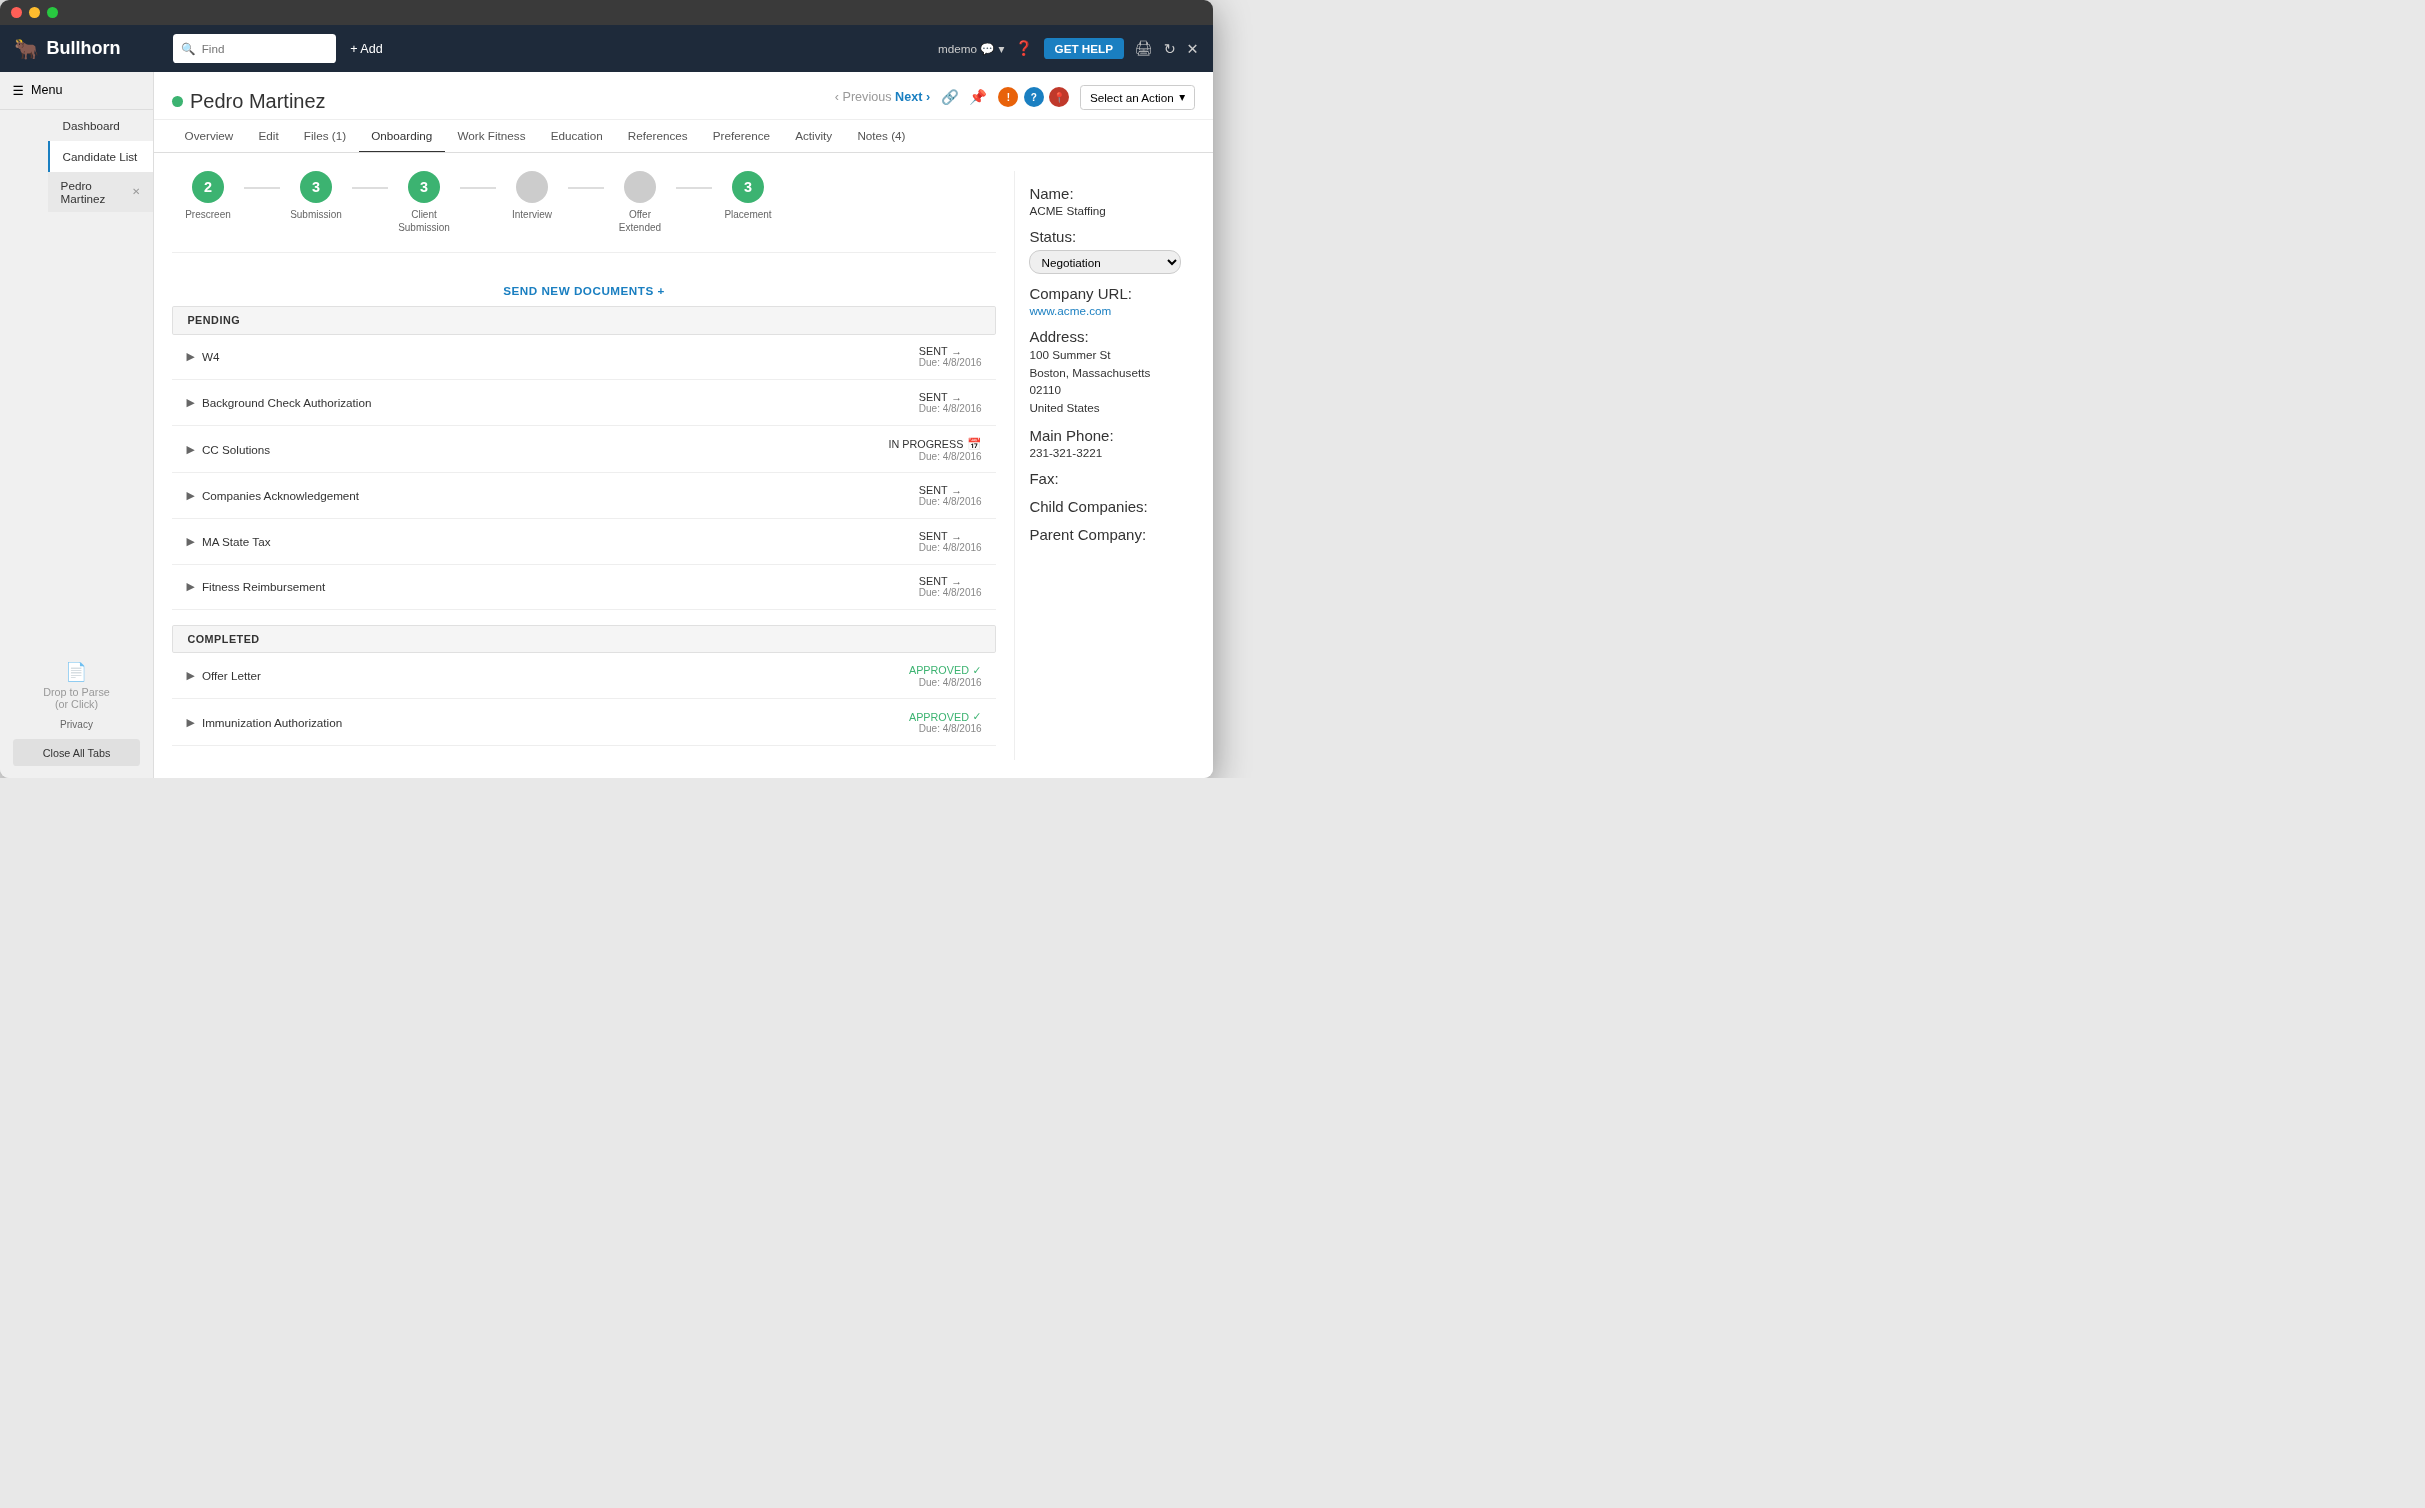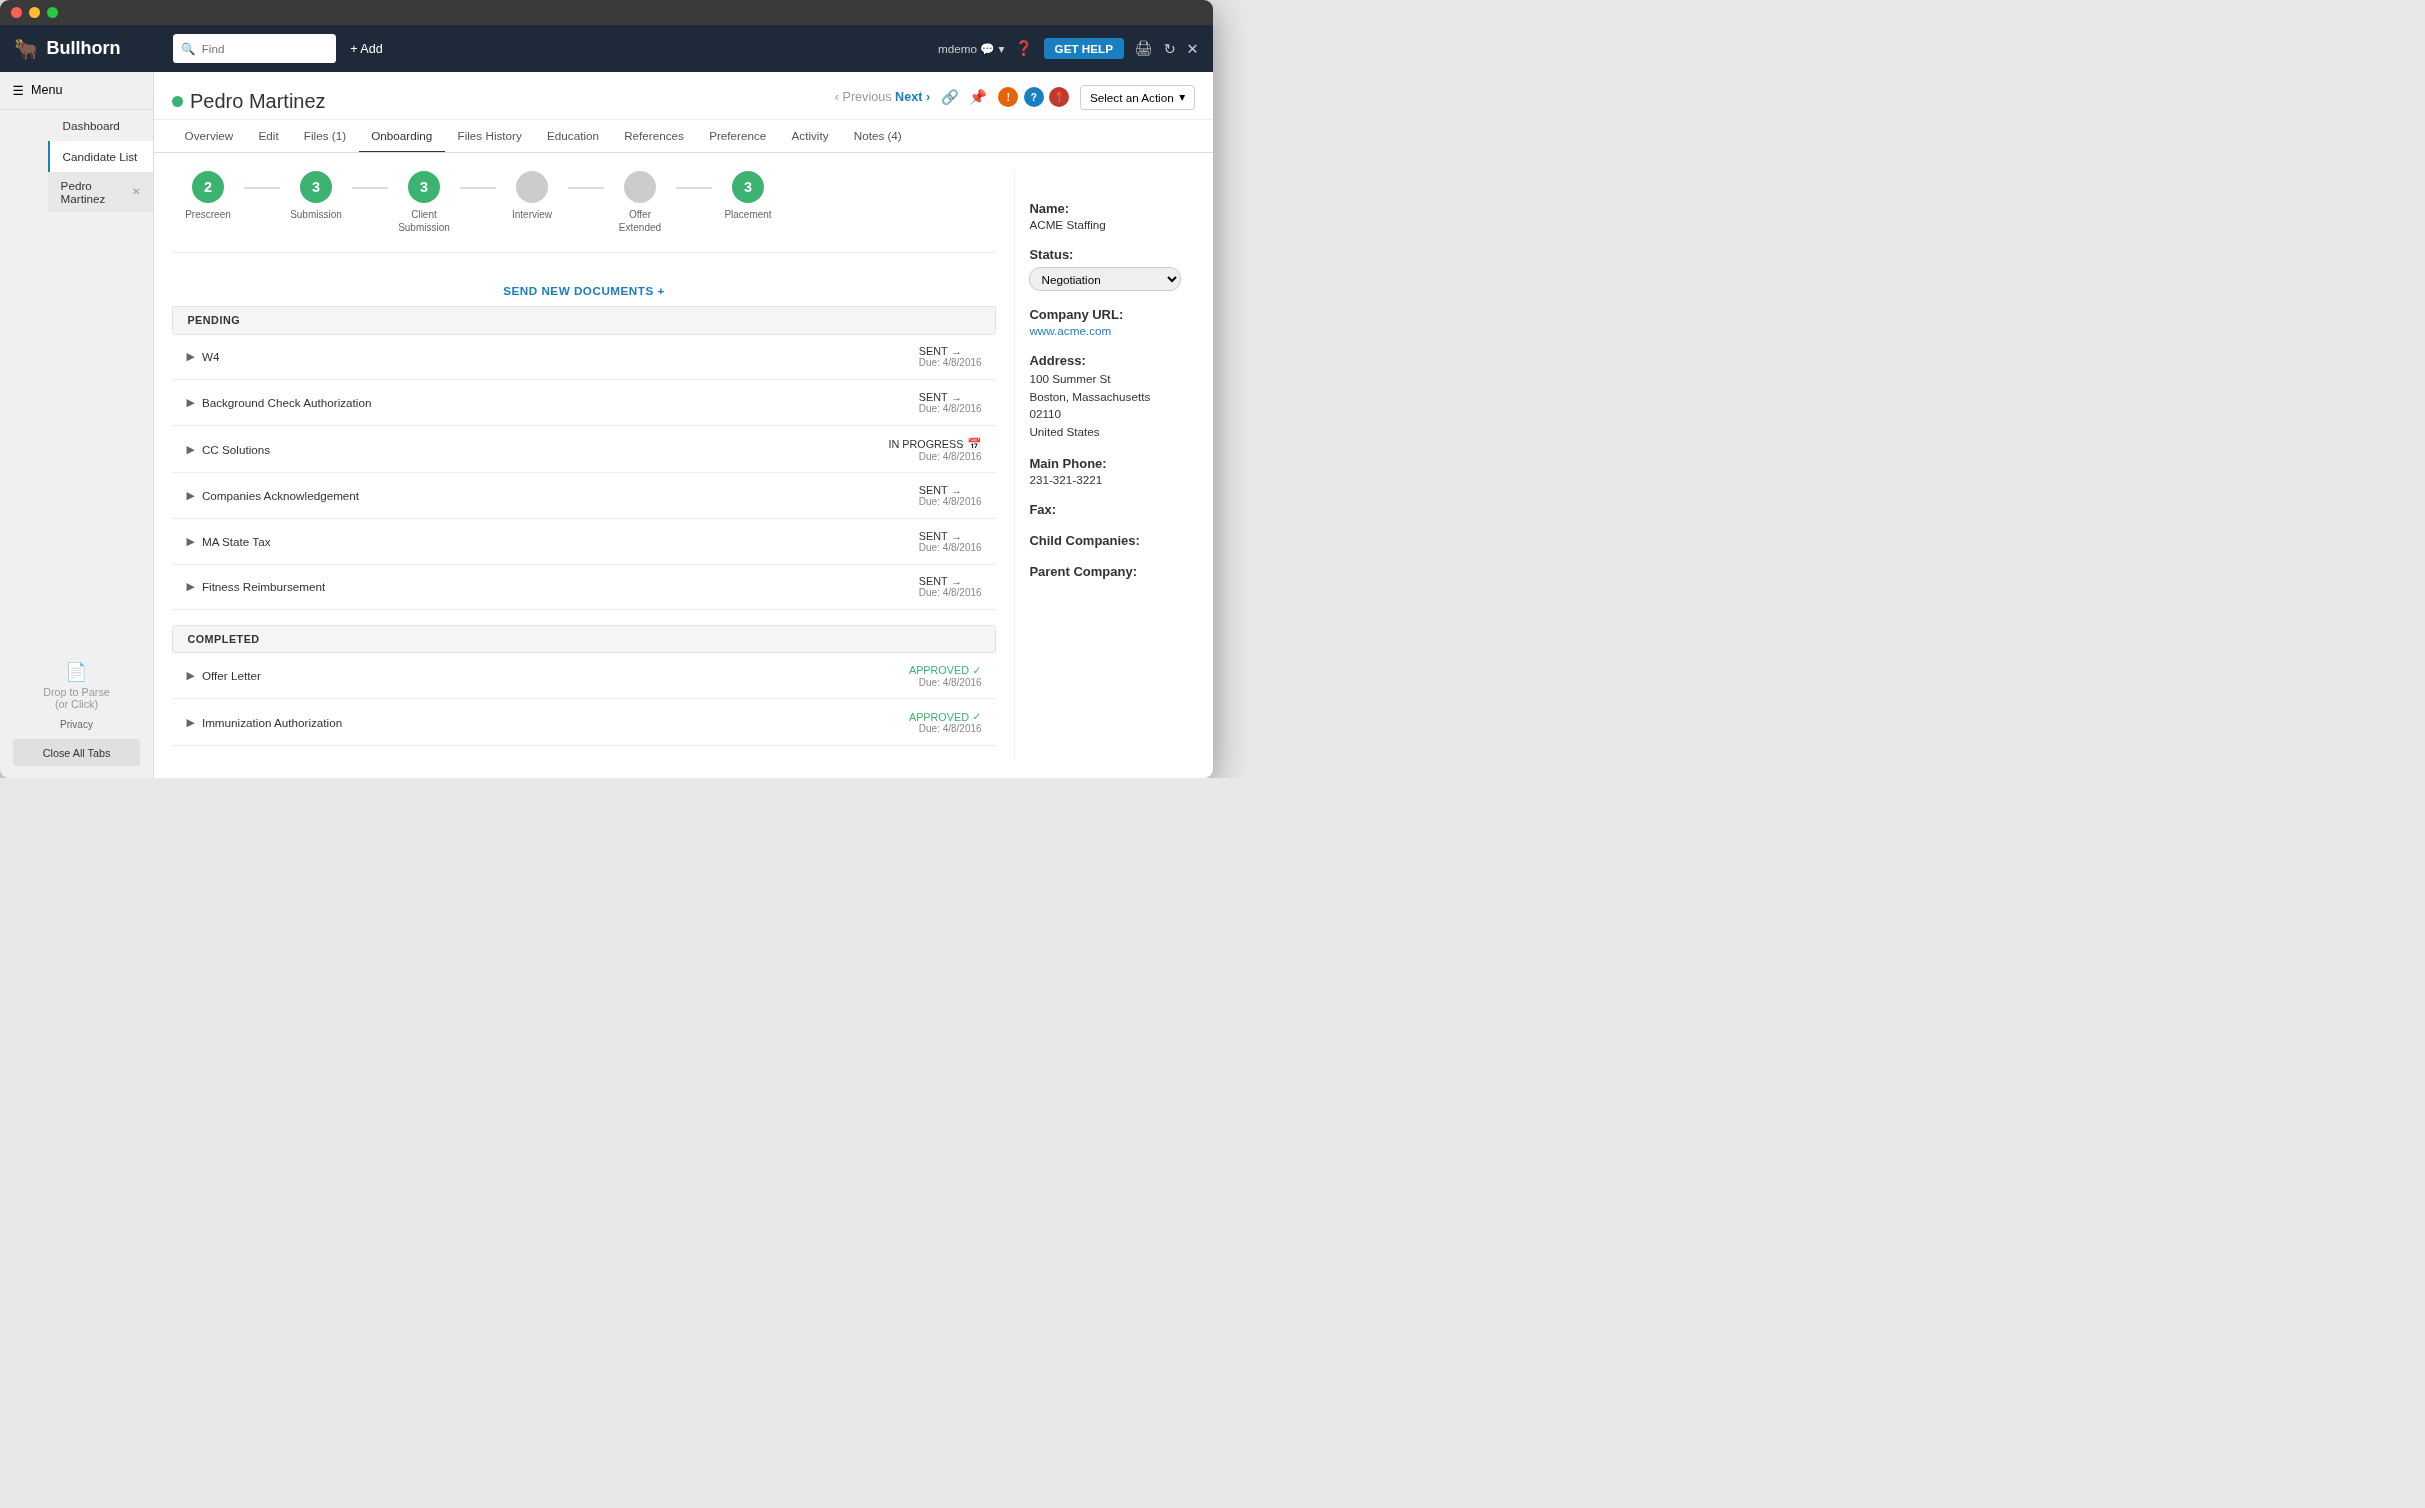--- a/index.html
+++ b/index.html
@@ -94,21 +94,21 @@
     .doc-status.inprogress { color: #333; }
     .doc-status.approved { color: #3cb371; }
     .doc-due { font-size: 10px; color: #888; }
     .doc-status-arrow { color: #555; }
     .doc-status-calendar { color: #1a7fc1; font-size: 11.7px; }
     .doc-status-check { color: #3cb371; }
 
     
     .right-panel { width: 181px; flex-shrink: 0; padding: 14.4px; border-left: 0.9px solid #eee; font-size: 11.7px; }
     .rp-field { margin-bottom: 10.8px; }
-    .rp-label { font-weight: 700; color: #333; margin-bottom: 1.8px; font-size: 13px; margin-top: 16px; }
+    .rp-label { font-weight: 400; color: #333; margin-bottom: 1.8px; font-size: 15px; }
     .rp-value { color: #333; font-size: 11.7px; }
     .rp-link { color: #1a7fc1; cursor: pointer; text-decoration: none; }
     .rp-select { width: 100%; border: 0.9px solid #ccc; border-radius: 11px; padding: 3.6px 7.2px; font-size: 11.7px; margin-top: 3.6px; }
     .rp-address { line-height: 1.5; color: #333; font-size: 11.7px; }
   </style>
 </head>
 <body>
 
 <div class="window">
 
@@ -200,21 +200,21 @@
             <span>▾</span>
           </div>
         </div>
       </div>
 
       <div class="tab-bar">
         <div class="tab"><span>Overview</span></div>
         <div class="tab"><span>Edit</span></div>
         <div class="tab"><span>Files (1)</span></div>
         <div class="tab active"><span>Onboarding</span></div>
-        <div class="tab"><span>Files History</span></div>
+        <div class="tab"><span>Work Fitness</span></div>
         <div class="tab"><span>Education</span></div>
         <div class="tab"><span>References</span></div>
         <div class="tab"><span>Preference</span></div>
         <div class="tab"><span>Activity</span></div>
         <div class="tab"><span>Notes (4)</span></div>
       </div>
 
       <div class="onboarding-content">
         <div class="onboarding-main">
 

